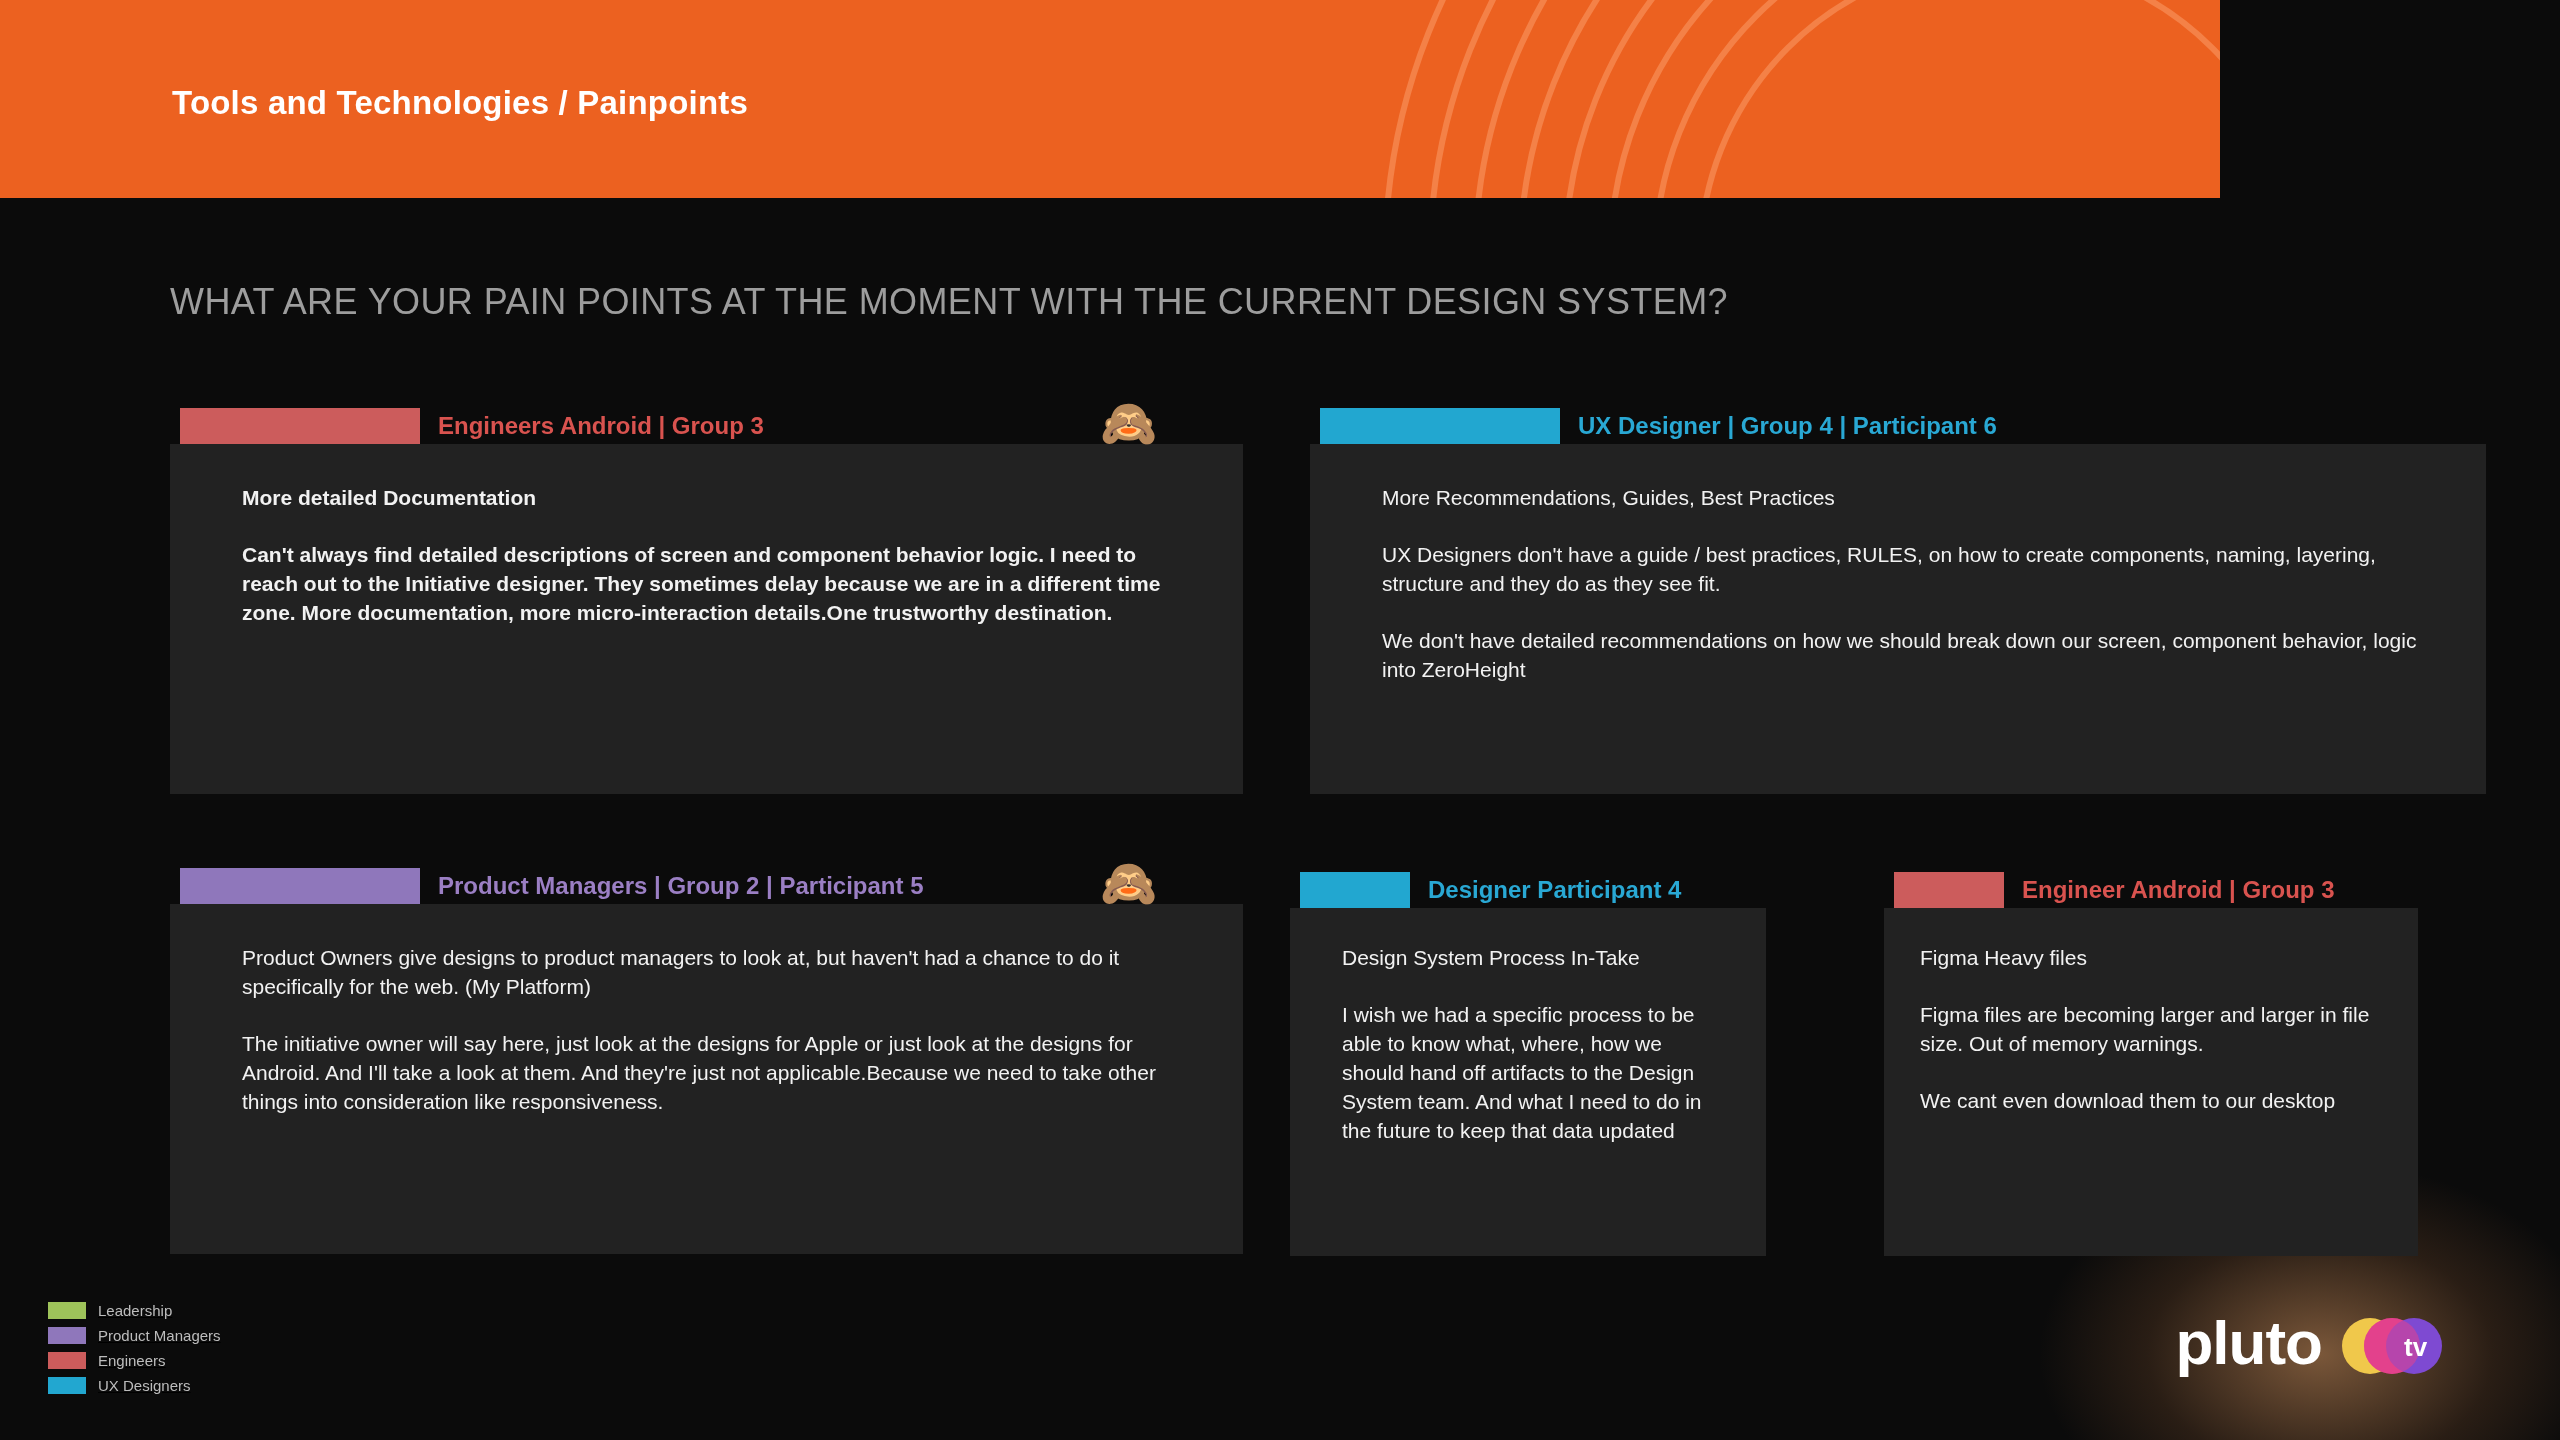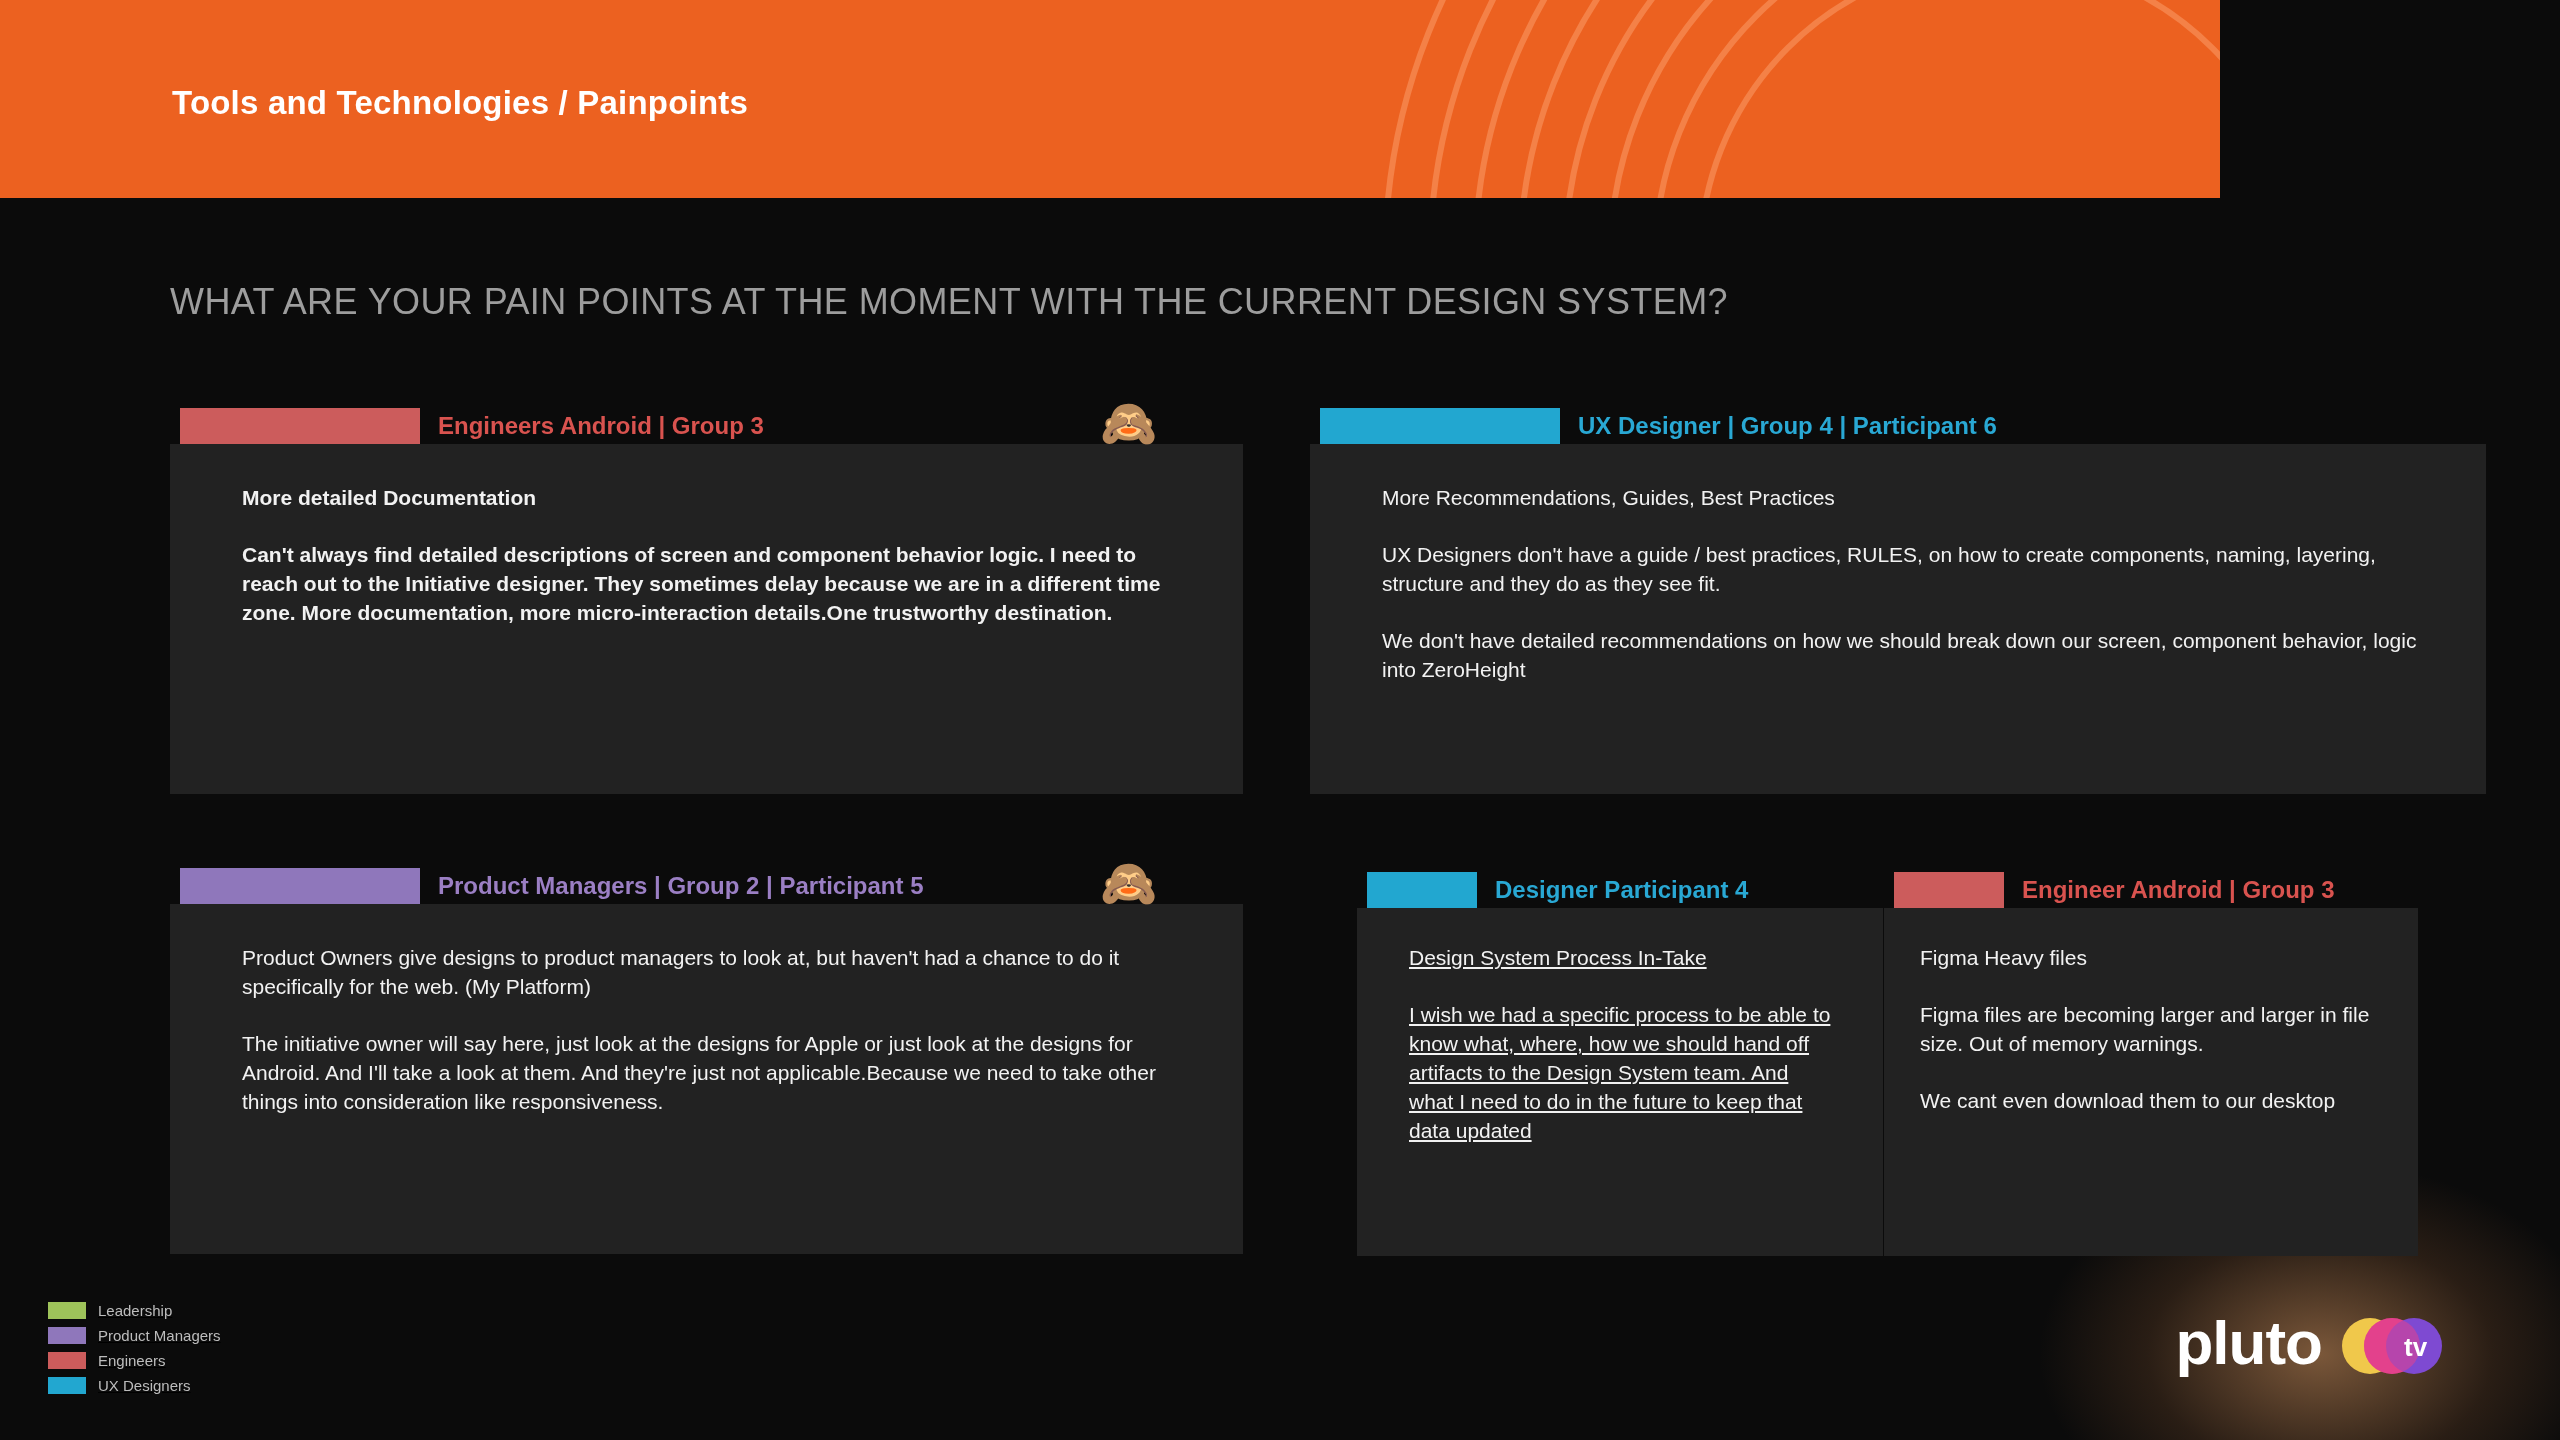--- a/index.html
+++ b/index.html
@@ -86,22 +86,22 @@
     line-height: 1;
     pointer-events: none;
   }
   
   #card-eng-android { left: 170px; top: 408px; width: 1073px; }
   #card-eng-android .card-body { height: 350px; font-weight: bold; }
   #card-ux-designer { left: 1310px; top: 408px; width: 1176px; }
   #card-ux-designer .card-body { height: 350px; }
   #card-product-managers { left: 170px; top: 868px; width: 1073px; }
   #card-product-managers .card-body { height: 350px; }
-  #card-designer-p4 { left: 1357px; top: 872px; width: 526px; }
-  #card-designer-p4 .card-body { height: 348px; padding: 36px 48px 36px 52px; text-decoration: underline; }
+  #card-designer-p4 { left: 1290px; top: 872px; width: 476px; }
+  #card-designer-p4 .card-body { height: 348px; padding: 36px 48px 36px 52px; }
   #card-engineer-android-2 { left: 1884px; top: 872px; width: 534px; }
   #card-engineer-android-2 .card-body { height: 348px; padding: 36px 40px 36px 36px; }
   #card-designer-p4 .swatch, #card-engineer-android-2 .swatch { width: 110px; }
   
   .legend {
     position: absolute;
     left: 48px; bottom: 42px; text-decoration: underline;
   }
   .legend-row {
     display: flex; align-items: center;

